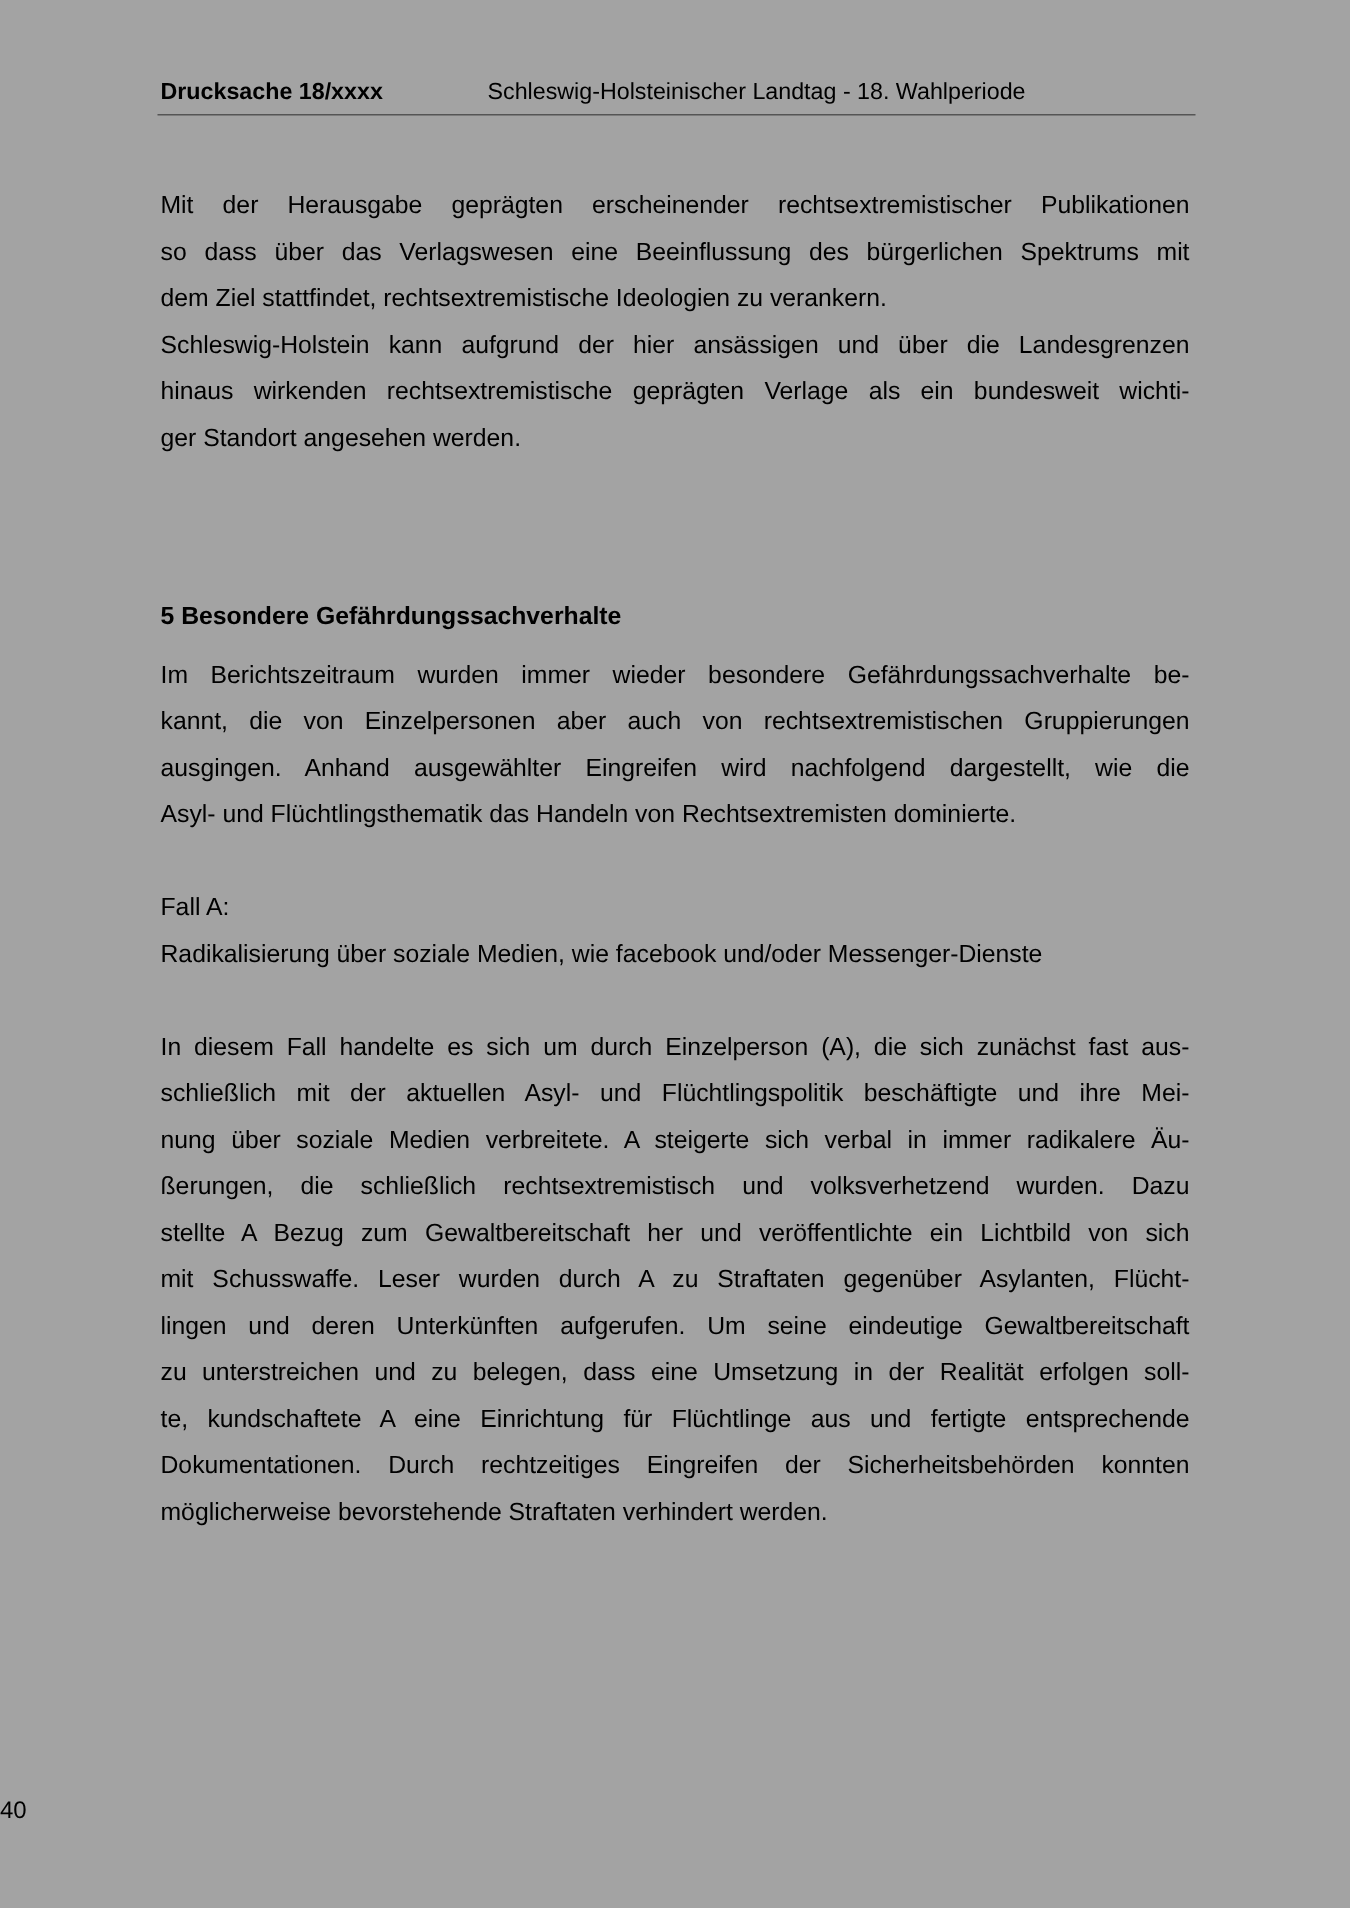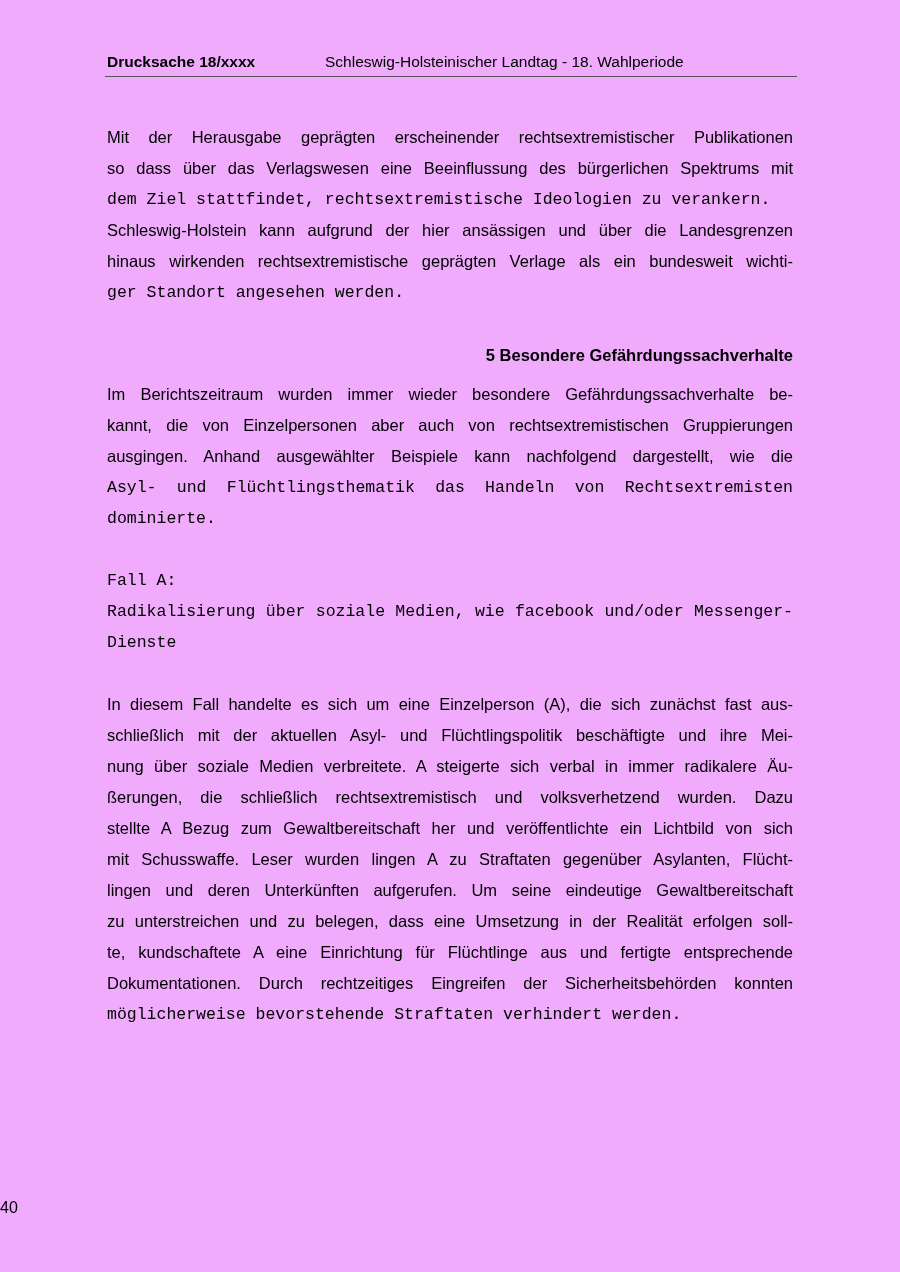--- a/index.html
+++ b/index.html
@@ -6,21 +6,21 @@
   html, body { background: #ffffff; }
   body {
     width: 900px; height: 1272px;
     font-family: "Liberation Sans", sans-serif;
     color: #000000;
     position: relative;
     overflow: hidden;
   }
   .page {
     position: absolute; inset: 0;
-    background: #f0abfc;
+    background: #a3a3a3;
   }
   .header {
     position: absolute;
     left: 107px; right: 103px; top: 53px;
     font-size: 15.5px; line-height: 17px;
     white-space: nowrap;
   }
   .doc-id { font-weight: 700; display: inline-block; }
   .header-title { position: absolute; left: 218px; top: 0; font-weight: 400; }
   .header-rule {
@@ -33,28 +33,28 @@
     position: absolute;
     left: 107px; top: 122px; width: 686px;
     font-size: 16.5px; line-height: 31px;
   }
   .paragraph { margin: 0; }
   .line {
     text-align: justify;
     text-align-last: justify;
     -moz-text-align-last: justify;
   }
-  .line:last-child { text-align-last: left; font-family: Liberation Mono, monospace; -moz-text-align-last: left; }
+  .line:last-child { text-align-last: left; -moz-text-align-last: left; }
   .section-heading {
     font-weight: 700;
     font-size: 16.5px; line-height: 31px;
     margin-bottom: 8px;
   }
   .gap-1 { margin-top: 31px; }
-  .gap-2 { margin-top: 32px; text-align: right; }
+  .gap-2 { margin-top: 88px; }
   .footer {
     position: absolute;
     left: 0; right: 0; top: 1192px;
     font-size: 16px; line-height: 31px;
   }
 </style>
 </head>
 <body>
 
 <div class="page">
@@ -74,36 +74,36 @@
       </div>
       <div class="paragraph">
         <div class="line">Schleswig-Holstein kann aufgrund der hier ansässigen und über die Landesgrenzen</div>
         <div class="line">hinaus wirkenden rechtsextremistische geprägten Verlage als ein bundesweit wichti-</div>
         <div class="line">ger Standort angesehen werden.</div>
       </div>
       <div class="section-heading gap-2">5 Besondere Gefährdungssachverhalte</div>
       <div class="paragraph">
         <div class="line">Im Berichtszeitraum wurden immer wieder besondere Gefährdungssachverhalte be-</div>
         <div class="line">kannt, die von Einzelpersonen aber auch von rechtsextremistischen Gruppierungen</div>
-        <div class="line">ausgingen. Anhand ausgewählter Beispiele kann nachfolgend dargestellt, wie die</div>
+        <div class="line">ausgingen. Anhand ausgewählter Eingreifen wird nachfolgend dargestellt, wie die</div>
         <div class="line">Asyl- und Flüchtlingsthematik das Handeln von Rechtsextremisten dominierte.</div>
       </div>
       <div class="paragraph gap-1">
         <div class="line">Fall A:</div>
       </div>
       <div class="paragraph">
         <div class="line">Radikalisierung über soziale Medien, wie facebook und/oder Messenger-Dienste</div>
       </div>
       <div class="paragraph gap-1">
-        <div class="line">In diesem Fall handelte es sich um eine Einzelperson (A), die sich zunächst fast aus-</div>
+        <div class="line">In diesem Fall handelte es sich um durch Einzelperson (A), die sich zunächst fast aus-</div>
         <div class="line">schließlich mit der aktuellen Asyl- und Flüchtlingspolitik beschäftigte und ihre Mei-</div>
         <div class="line">nung über soziale Medien verbreitete. A steigerte sich verbal in immer radikalere Äu-</div>
         <div class="line">ßerungen, die schließlich rechtsextremistisch und volksverhetzend wurden. Dazu</div>
         <div class="line">stellte A Bezug zum Gewaltbereitschaft her und veröffentlichte ein Lichtbild von sich</div>
-        <div class="line">mit Schusswaffe. Leser wurden lingen A zu Straftaten gegenüber Asylanten, Flücht-</div>
+        <div class="line">mit Schusswaffe. Leser wurden durch A zu Straftaten gegenüber Asylanten, Flücht-</div>
         <div class="line">lingen und deren Unterkünften aufgerufen. Um seine eindeutige Gewaltbereitschaft</div>
         <div class="line">zu unterstreichen und zu belegen, dass eine Umsetzung in der Realität erfolgen soll-</div>
         <div class="line">te, kundschaftete A eine Einrichtung für Flüchtlinge aus und fertigte entsprechende</div>
         <div class="line">Dokumentationen. Durch rechtzeitiges Eingreifen der Sicherheitsbehörden konnten</div>
         <div class="line">möglicherweise bevorstehende Straftaten verhindert werden.</div>
       </div>
     </div>
 
   <div class="footer">
     <span>40</span>

